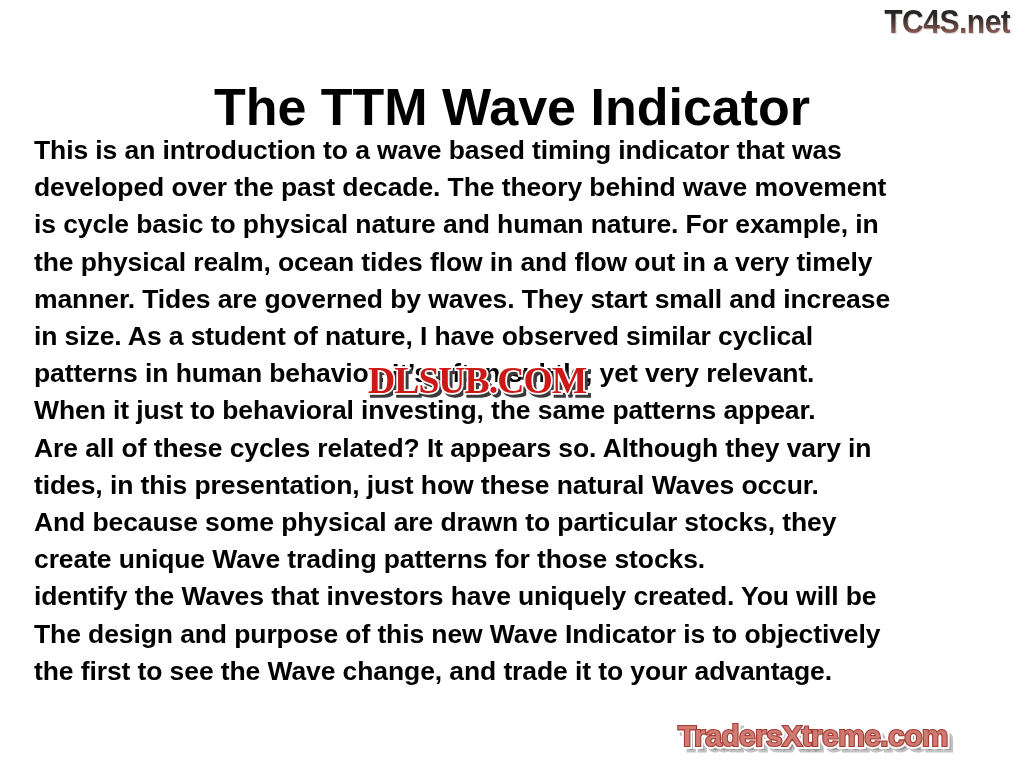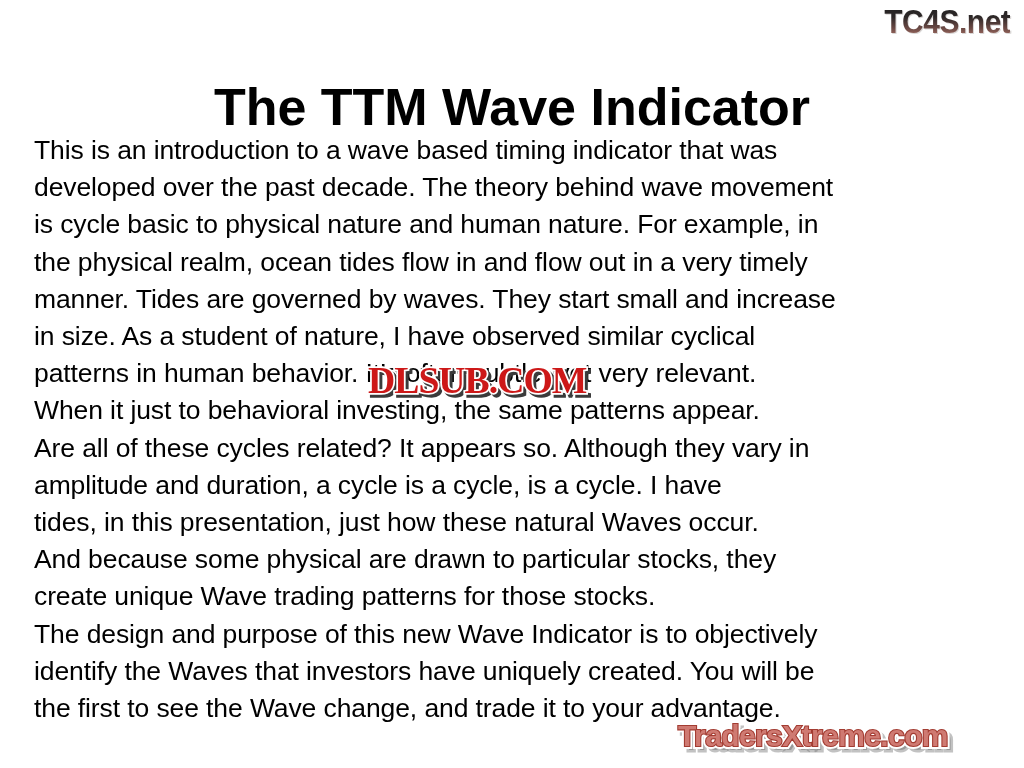--- a/index.html
+++ b/index.html
@@ -72,21 +72,21 @@
     white-space: nowrap;
   }
 
   
   #body-copy {
     position: absolute;
     top: 132px;
     left: 34px;
     width: 962px;
     font-family: "Liberation Sans", sans-serif;
-    font-weight: normal;
+    font-weight: bold;
     font-size: 26.5px;
     line-height: 37.2px;
     color: #000000;
     letter-spacing: -0.1px;
   }
   #body-copy .line {
     white-space: nowrap;
   }
 
   
@@ -192,26 +192,25 @@
   <div id="body-copy">
     <div class="line">This is an introduction to a wave based timing indicator that was</div>
     <div class="line">developed over the past decade. The theory behind wave movement</div>
     <div class="line">is cycle basic to physical nature and human nature. For example, in</div>
     <div class="line">the physical realm, ocean tides flow in and flow out in a very timely</div>
     <div class="line">manner. Tides are governed by waves. They start small and increase</div>
     <div class="line">in size. As a student of nature, I have observed similar cyclical</div>
     <div class="line">patterns in human behavior. It’s often subtle, yet very relevant.</div>
     <div class="line">When it just to behavioral investing, the same patterns appear.</div>
     <div class="line">Are all of these cycles related? It appears so. Although they vary in</div>
-    <div class="line">amplitude and duration, a cycle is a cycle, is a cycle. I have</div>
     <div class="line">tides, in this presentation, just how these natural Waves occur.</div>
     <div class="line">And because some physical are drawn to particular stocks, they</div>
     <div class="line">create unique Wave trading patterns for those stocks.</div>
+    <div class="line">identify the Waves that investors have uniquely created. You will be</div>
     <div class="line">The design and purpose of this new Wave Indicator is to objectively</div>
-    <div class="line">identify the Waves that investors have uniquely created. You will be</div>
     <div class="line">the first to see the Wave change, and trade it to your advantage.</div>
   </div>
 
   <div id="watermark-shadow">DLSUB.COM</div>
   <div id="watermark">DLSUB.COM</div>
 
   <div id="site-logo-wrap">
     <div id="site-logo-shadow">TradersXtreme.com</div>
     <div id="site-logo-halo">TradersXtreme.com</div>
     <div id="site-logo">TradersXtreme.com</div>

